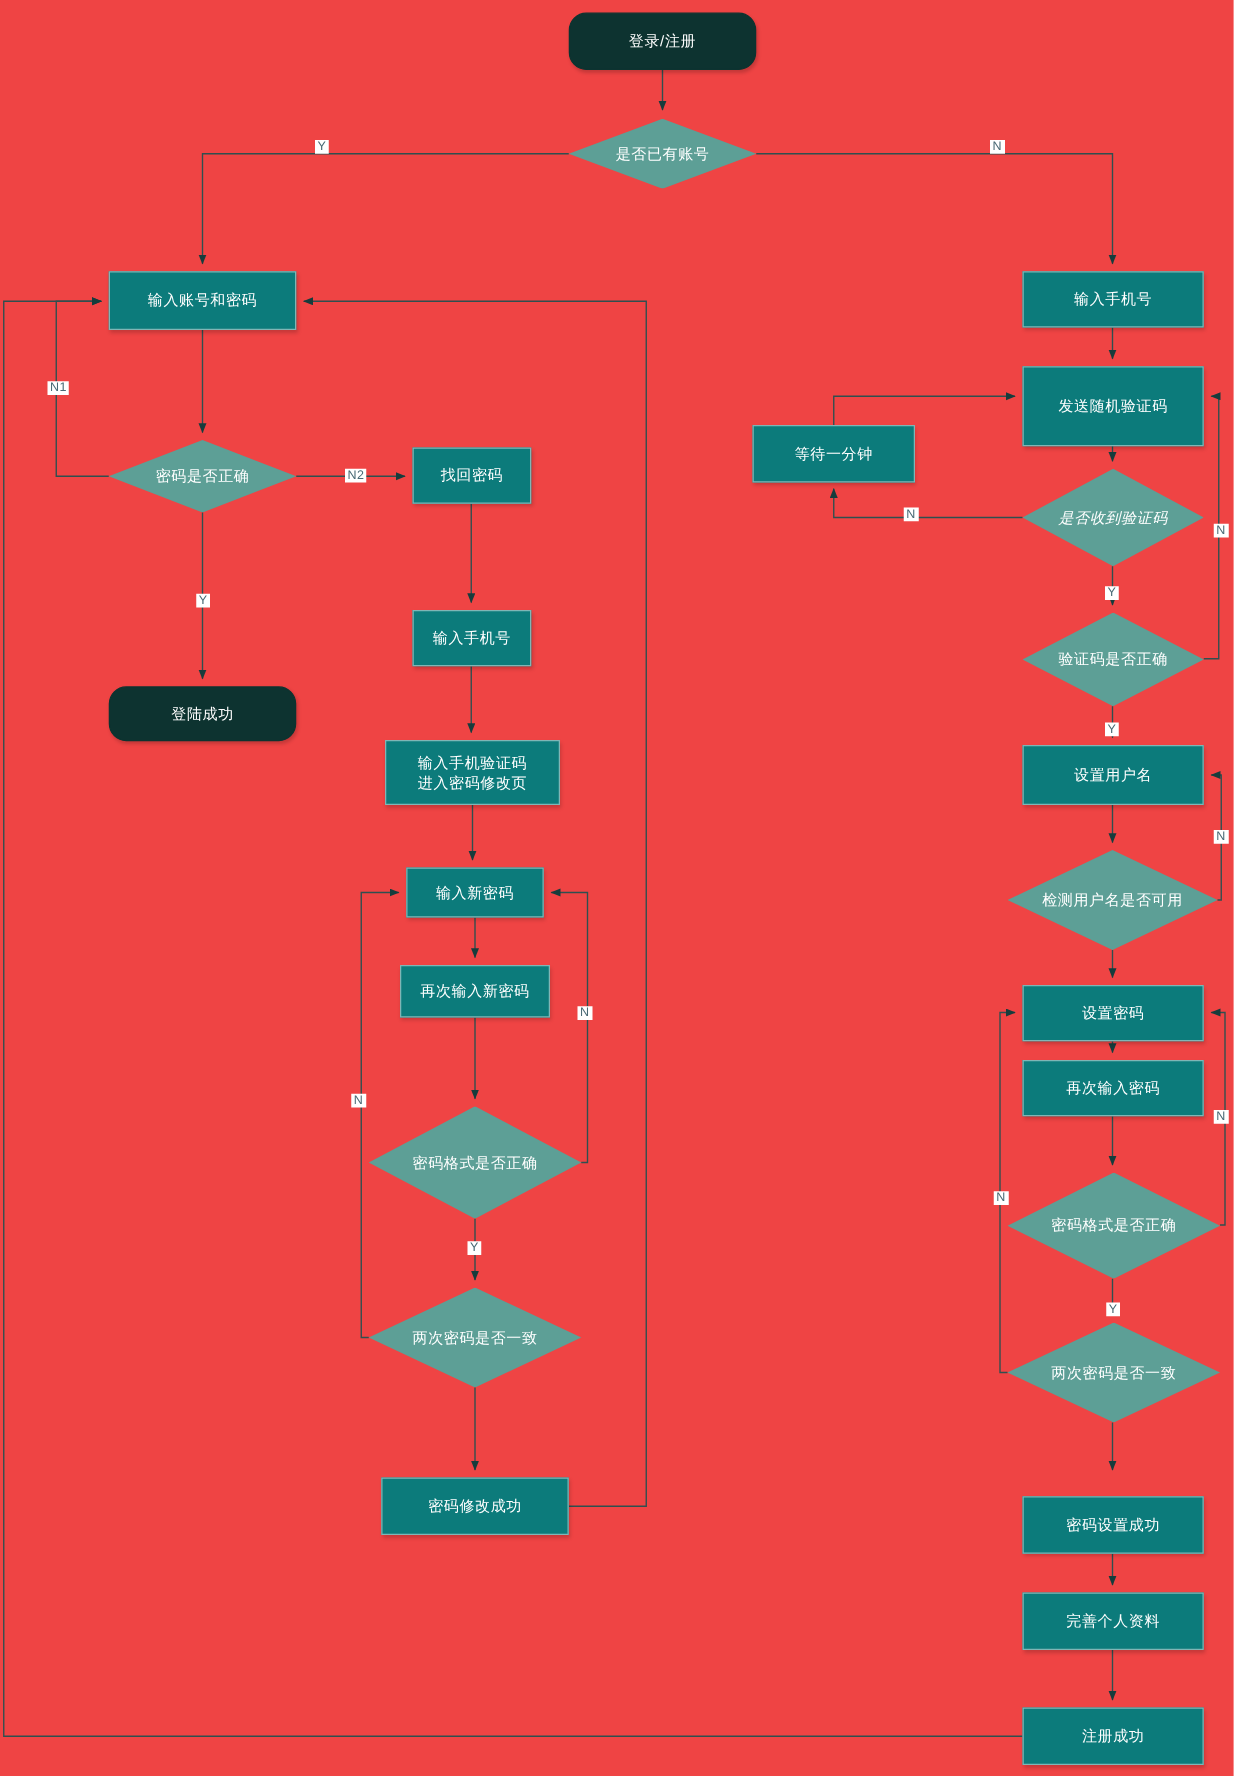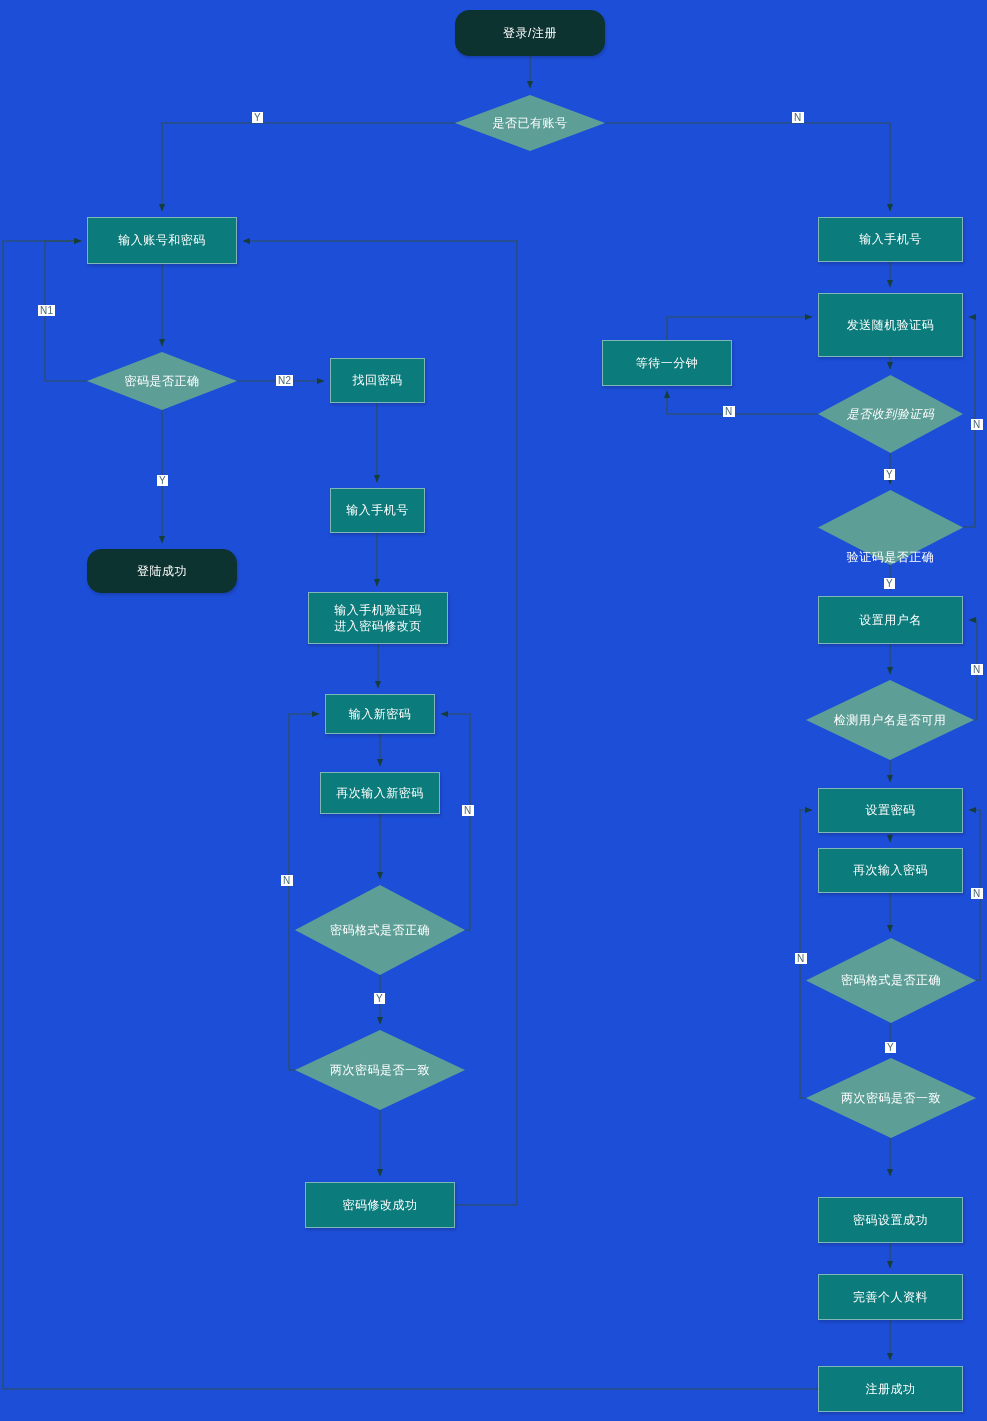--- a/index.html
+++ b/index.html
@@ -7,21 +7,21 @@
     padding: 0;
     background: #ffffff;
   }
   body {
     font-family: "Liberation Sans", "DejaVu Sans", sans-serif;
   }
   #canvas {
     position: relative;
     width: 987px;
     height: 1421px;
-    background: #1d4ed8;
+    background: #ef4444;
     overflow: hidden;
   }
   #edges {
     position: absolute;
     left: 0;
     top: 0;
     width: 987px;
     height: 1421px;
   }
   .node {
@@ -213,21 +213,21 @@
       <div class="node process" style="left: 818px; top: 293px; width: 145px; height: 64px;">
         <span class="lbl">发送随机验证码</span>
       </div>
       <div class="node process" style="left: 602px; top: 340px; width: 130px; height: 46px;">
         <span class="lbl">等待一分钟</span>
       </div>
       <div class="node decision" style="left: 818px; top: 375px; width: 145px; height: 78px; font-style: italic;">
         <div class="dmd"></div>
         <span class="lbl">是否收到验证码</span>
       </div>
-      <div class="node decision" style="left: 818px; top: 490px; width: 145px; height: 75px; align-items: flex-end;">
+      <div class="node decision" style="left: 818px; top: 490px; width: 145px; height: 75px;">
         <div class="dmd"></div>
         <span class="lbl">验证码是否正确</span>
       </div>
       <div class="node process" style="left: 818px; top: 596px; width: 145px; height: 48px;">
         <span class="lbl">设置用户名</span>
       </div>
       <div class="node decision" style="left: 806px; top: 680px; width: 168px; height: 80px;">
         <div class="dmd"></div>
         <span class="lbl">检测用户名是否可用</span>
       </div>

